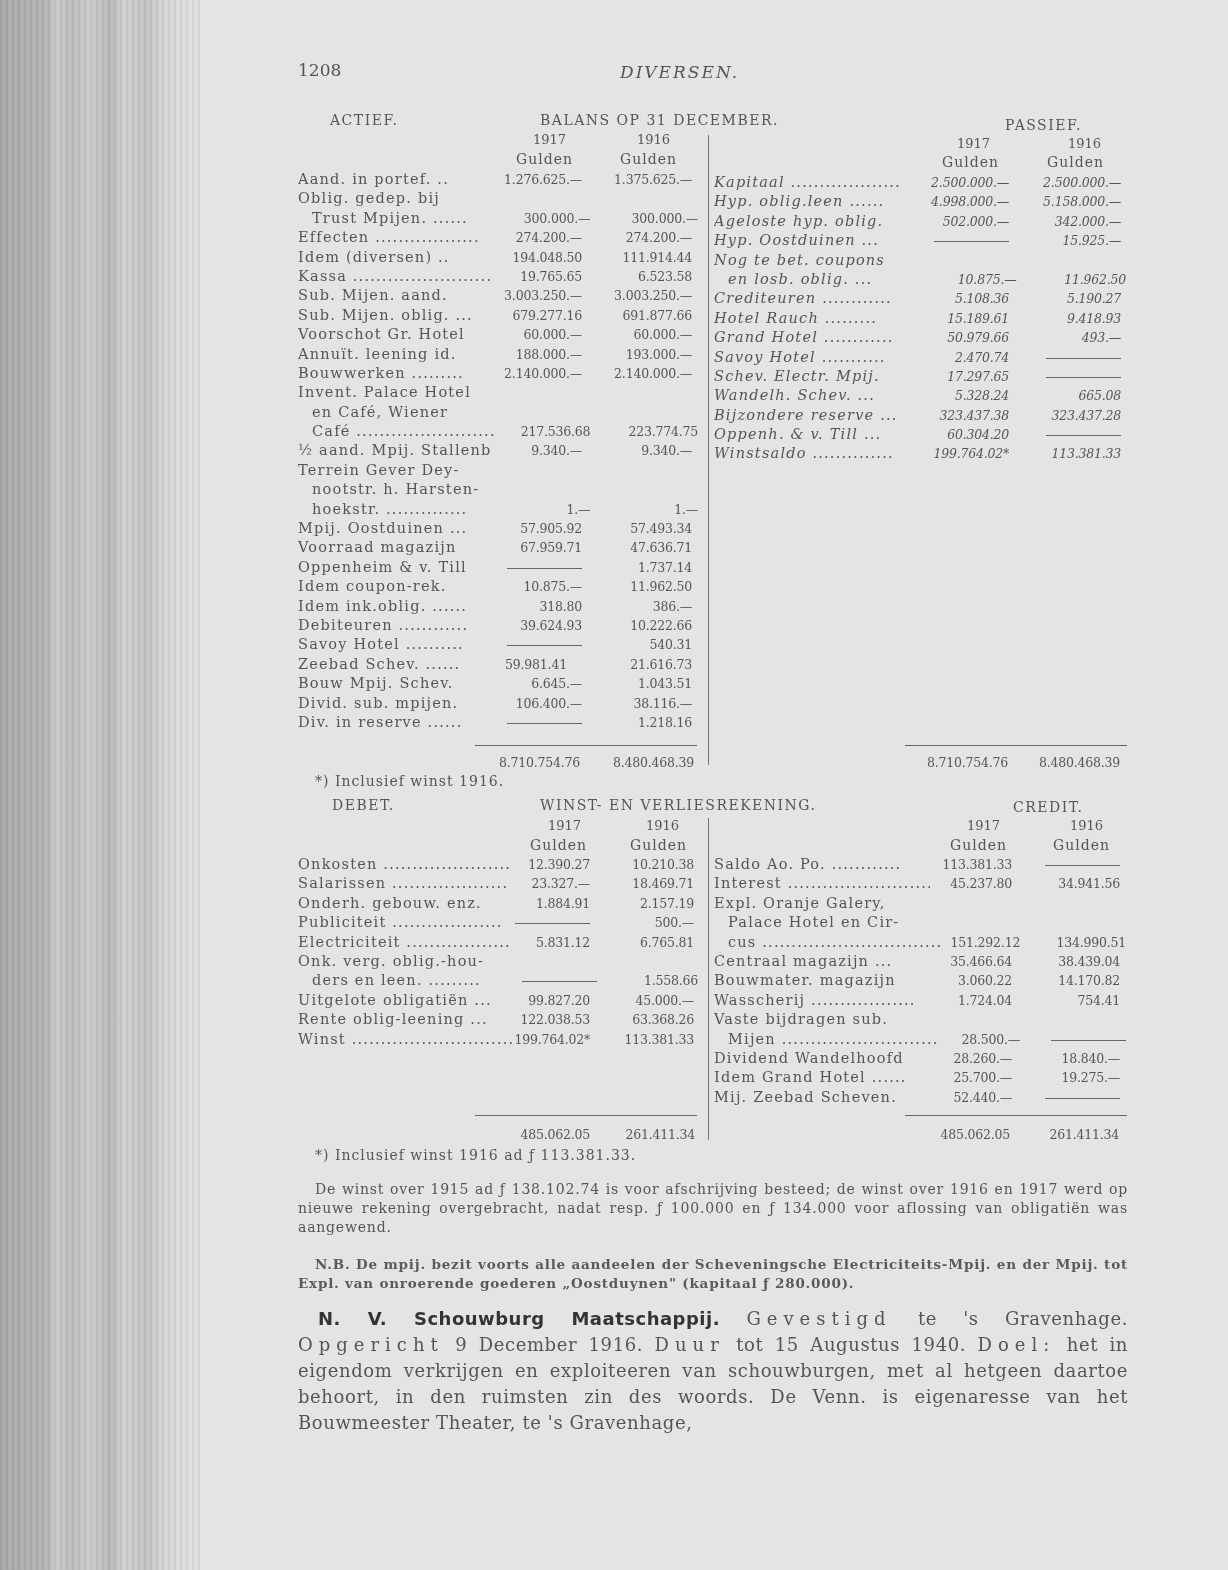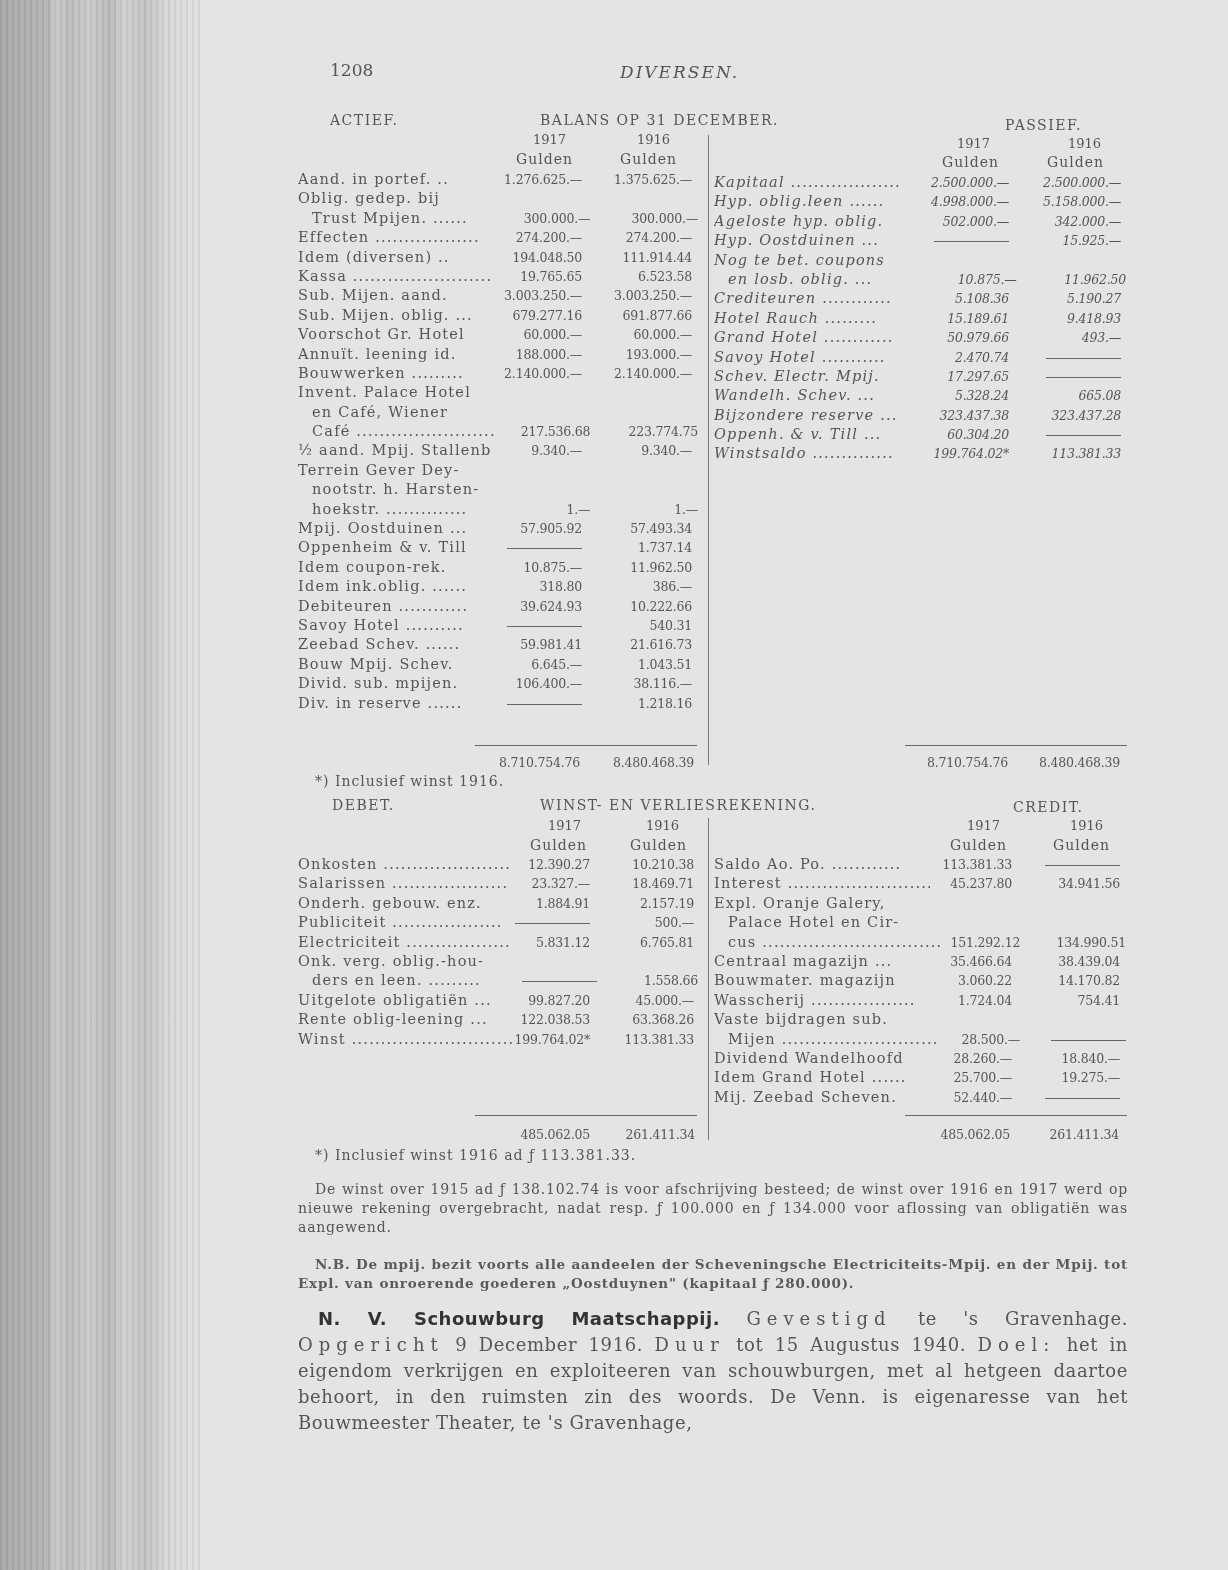--- a/index.html
+++ b/index.html
@@ -12,21 +12,21 @@
   .spine {
     position:absolute; left:0; top:0; width:200px; height:1570px;
     background: linear-gradient(90deg,#a8a8a8 0px,#b4b4b4 48px,#c9c9c9 55px,#bdbdbd 70px,#cacaca 90px,#b9b9b9 110px,#d0d0d0 125px,#c2c2c2 145px,#d6d6d6 165px,#dcdcdc 185px,#e0e0e0 200px);
   }
   .spine::after {
     content:""; position:absolute; left:0; top:0; right:0; bottom:0;
     background: repeating-linear-gradient(90deg, rgba(0,0,0,0.05) 0 2px, rgba(255,255,255,0.05) 2px 6px);
   }
   .page { position:absolute; left:200px; top:0; width:1028px; height:1570px; background:#e4e4e4; }
   .abs { position:absolute; white-space:nowrap; }
-  .pageno { left:298px; top:60px; font-size:17px;margin-left:32px; }
+  .pageno { left:298px; top:60px; font-size:17px; }
   .runhead { left:620px; top:62px; font-size:17px; font-style:italic; letter-spacing:2px; }
   .sechead { font-size:14px; letter-spacing:1.5px; }
   .tbl { position:absolute; font-size:14.5px; line-height:19.4px; }
   .row { display:flex; height:19.4px; }
   .lbl { overflow:hidden; white-space:nowrap; letter-spacing:1.2px; }
   .lbl.indent { padding-left:14px; }
   .num { text-align:right; white-space:nowrap; font-size:12.5px; letter-spacing:-0.2px; }
   .dash { display:inline-block; width:75px; border-top:1px solid #666; vertical-align:middle; }
   .vrule { position:absolute; width:0; border-left:1.5px solid #777; }
   .hrule { position:absolute; height:0; border-top:1px solid #666; }
@@ -150,20 +150,25 @@
       <div class="lbl indent" style="width: 192px;">hoekstr. ..............</div>
       <div class="num" style="width: 92px;">1.—</div>
       <div class="num" style="width: 110px;">1.—</div>
     </div>
     <div class="row">
       <div class="lbl" style="width: 192px;">Mpij. Oostduinen ...</div>
       <div class="num" style="width: 92px;">57.905.92</div>
       <div class="num" style="width: 110px;">57.493.34</div>
     </div>
     <div class="row">
+      <div class="lbl" style="width: 192px;">Voorraad magazijn</div>
+      <div class="num" style="width: 92px;">67.959.71</div>
+      <div class="num" style="width: 110px;">47.636.71</div>
+    </div>
+    <div class="row">
       <div class="lbl" style="width: 192px;">Oppenheim &amp; v. Till</div>
       <div class="num" style="width: 92px;"><span class="dash"></span></div>
       <div class="num" style="width: 110px;">1.737.14</div>
     </div>
     <div class="row">
       <div class="lbl" style="width: 192px;">Idem coupon-rek.</div>
       <div class="num" style="width: 92px;">10.875.—</div>
       <div class="num" style="width: 110px;">11.962.50</div>
     </div>
     <div class="row">
@@ -176,21 +181,21 @@
       <div class="num" style="width: 92px;">39.624.93</div>
       <div class="num" style="width: 110px;">10.222.66</div>
     </div>
     <div class="row">
       <div class="lbl" style="width: 192px;">Savoy Hotel ..........</div>
       <div class="num" style="width: 92px;"><span class="dash"></span></div>
       <div class="num" style="width: 110px;">540.31</div>
     </div>
     <div class="row">
       <div class="lbl" style="width: 192px;">Zeebad Schev. ......</div>
-      <div class="num" style="width: 92px;">59.981.41</div>
+      <div class="num" style="width: 92px; text-align: center;">59.981.41</div>
       <div class="num" style="width: 110px;">21.616.73</div>
     </div>
     <div class="row">
       <div class="lbl" style="width: 192px;">Bouw Mpij. Schev.</div>
       <div class="num" style="width: 92px;">6.645.—</div>
       <div class="num" style="width: 110px;">1.043.51</div>
     </div>
     <div class="row">
       <div class="lbl" style="width: 192px;">Divid. sub. mpijen.</div>
       <div class="num" style="width: 92px;">106.400.—</div>

